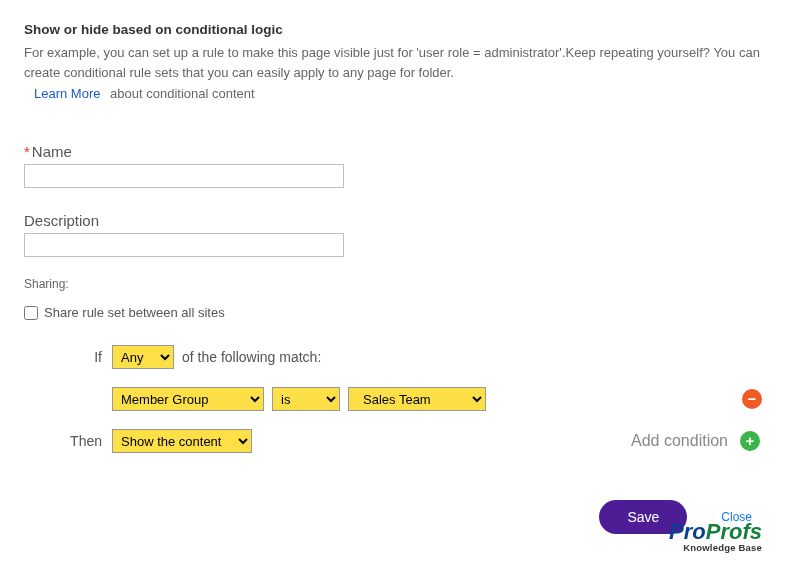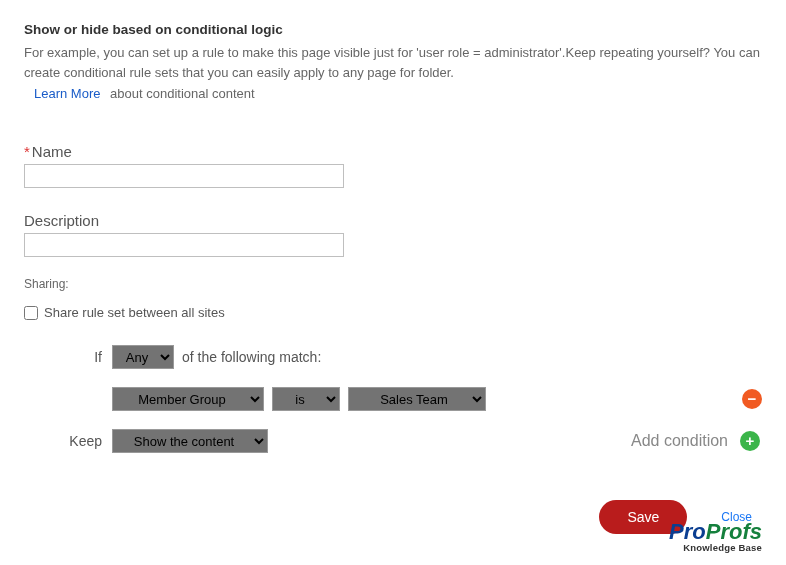--- a/index.html
+++ b/index.html
@@ -65,30 +65,29 @@
   .rule-label {
     width: 88px;
     text-align: right;
     padding-right: 10px;
     color: #555;
     font-size: 14px;
   }
   select {
     height: 24px;
     border: 1px solid #999;
-    background: #737373;
+    background: #fde047;
     font-size: 13px;
     padding: 1px 4px;
-    text-align: center;
   }
   .sel-any { width: 62px; }
   .sel-field { width: 152px; }
   .sel-op { width: 68px; }
   .sel-val { width: 138px; padding-left: 10px; }
-  .sel-action { width: 156px; }
+  .sel-action { width: 140px; }
   .match-text { margin-left: 8px; font-size: 14px; color:#555; }
   .spacer { flex: 1; }
   .icon-circle {
     width: 20px; height: 20px; border-radius: 50%;
     display: inline-flex; align-items: center; justify-content: center;
     color: #fff; font-weight: bold; font-size: 15px; line-height: 1;
     cursor: pointer;
   }
   .icon-remove { background: #f15a22; }
   .icon-add { background: #3bb54a; }
@@ -96,21 +95,21 @@
   .icon-add span { position: relative; top:-1px; }
   
   .row-then { position: relative; }
   .addcond-label { color:#888; font-size:16px; font-weight:500; }
   .addcond-wrap { display:flex; align-items:center; gap:12px; margin-left:auto; margin-right:2px; }
   .button-row {
     display:flex; justify-content:flex-end; gap:28px; align-items:center;
     margin-top: 44px; padding-right:4px;
   }
   .btn-save {
-    background:#b91c1c; color:#fff; border:none; border-radius:20px;
+    background:#4c1d95; color:#fff; border:none; border-radius:20px;
     padding: 9px 28px; font-size:14px; cursor:pointer;
   }
   .btn-close {
     background:none; border:none; color:#1976f5; font-size:12px; cursor:pointer;
     padding: 9px 6px;
   }
   .brand {
     position:absolute; right:24px; bottom:12px; text-align:right;
     font-family: Arial, sans-serif;
   }
@@ -172,21 +171,21 @@
     <select class="sel-val">
       <option>Sales Team</option>
     </select>
     <div class="spacer"></div>
     <div class="icon-circle icon-remove">
         <span>−</span>
       </div>
   </div>
 
   <div class="rule-row row-then">
-    <div class="rule-label">Keep</div>
+    <div class="rule-label">Then</div>
     <select class="sel-action">
       <option>Show the content</option>
     </select>
     <div class="spacer"></div>
     <div class="addcond-wrap">
       <span class="addcond-label">Add condition</span>
       <div class="icon-circle icon-add">
           <span>+</span>
         </div>
     </div>

